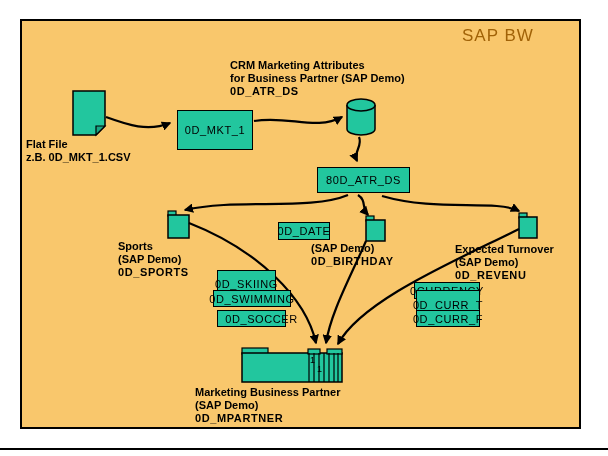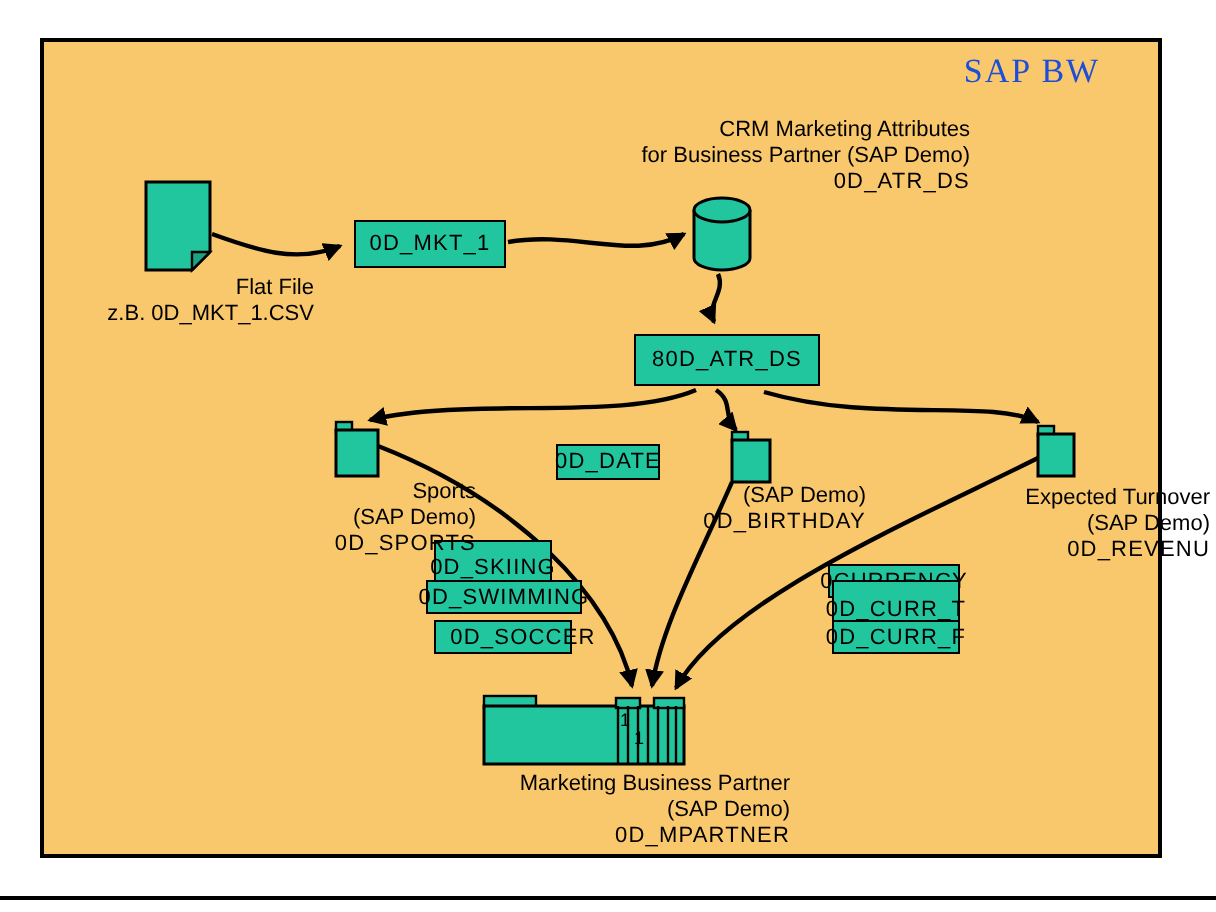--- a/index.html
+++ b/index.html
@@ -2,28 +2,28 @@
 <html><head>
 <meta charset="utf-8">
 <style>
   html,body{margin:0;padding:0;background:#fff;}
   .canvas{position:relative;width:608px;height:456px;background:#ffffff;overflow:hidden;
           font-family:"Liberation Sans", sans-serif;color:#000;}
   .frame{position:absolute;left:20px;top:19px;width:561px;height:410px;
          background:#F9C76C;border:2px solid #000;box-sizing:border-box;}
   .bottom-rule{position:absolute;left:0;top:448px;width:608px;height:2px;background:#000;}
   .svglayer{position:absolute;left:0;top:0;width:608px;height:456px;}
-  .sapbw{position:absolute;left:462px;top:26px;width:108px;text-align:center;
-         font-size:17px;letter-spacing:1px;color:#1d4ed8;font-weight:400;font-family:Liberation Serif, serif;}
-  .lbl{position:absolute;font-size:11px;line-height:13px;text-align:right;white-space:nowrap;}
+  .sapbw{position:absolute;left:462px;top:26px;width:108px;text-align:left;
+         font-size:17px;letter-spacing:1px;color:#a16207;font-weight:400;}
+  .lbl{position:absolute;font-size:11px;line-height:13px;text-align:left;white-space:nowrap;font-weight:bold;}
   .tech{letter-spacing:0.6px;}
   .nbox{position:absolute;background:#22C69E;border:1px solid #000;box-sizing:border-box;
         display:flex;align-items:center;justify-content:center;
         font-size:11px;letter-spacing:0.6px;white-space:nowrap;}
-  .b-mkt{left:177px;top:110px;width:76px;height:24px;text-align:center;}
+  .b-mkt{left:177px;top:110px;width:76px;height:40px;text-align:center;}
   .b-80d{left:317px;top:167px;width:93px;height:26px;}
   .b-date{left:278px;top:222px;width:52px;height:18px;text-align:center;}
   .b-ski{left:217px;top:270px;width:59px;height:28px;}
   .b-swim{left:213px;top:290px;width:78px;height:17px;}
   .b-socc{left:217px;top:310px;width:69px;height:17px;padding-left:20px;}
   .b-curr{left:414px;top:270px;width:66px;height:17px;margin-top:12px;}
   .b-currt{left:416px;top:290px;width:64px;height:30px;}
   .b-currf{left:416px;top:310px;width:64px;height:17px;}
   .l-crm{left:230px;top:59px;width:255px;}
   .l-flat{left:26px;top:138px;width:131px;}

